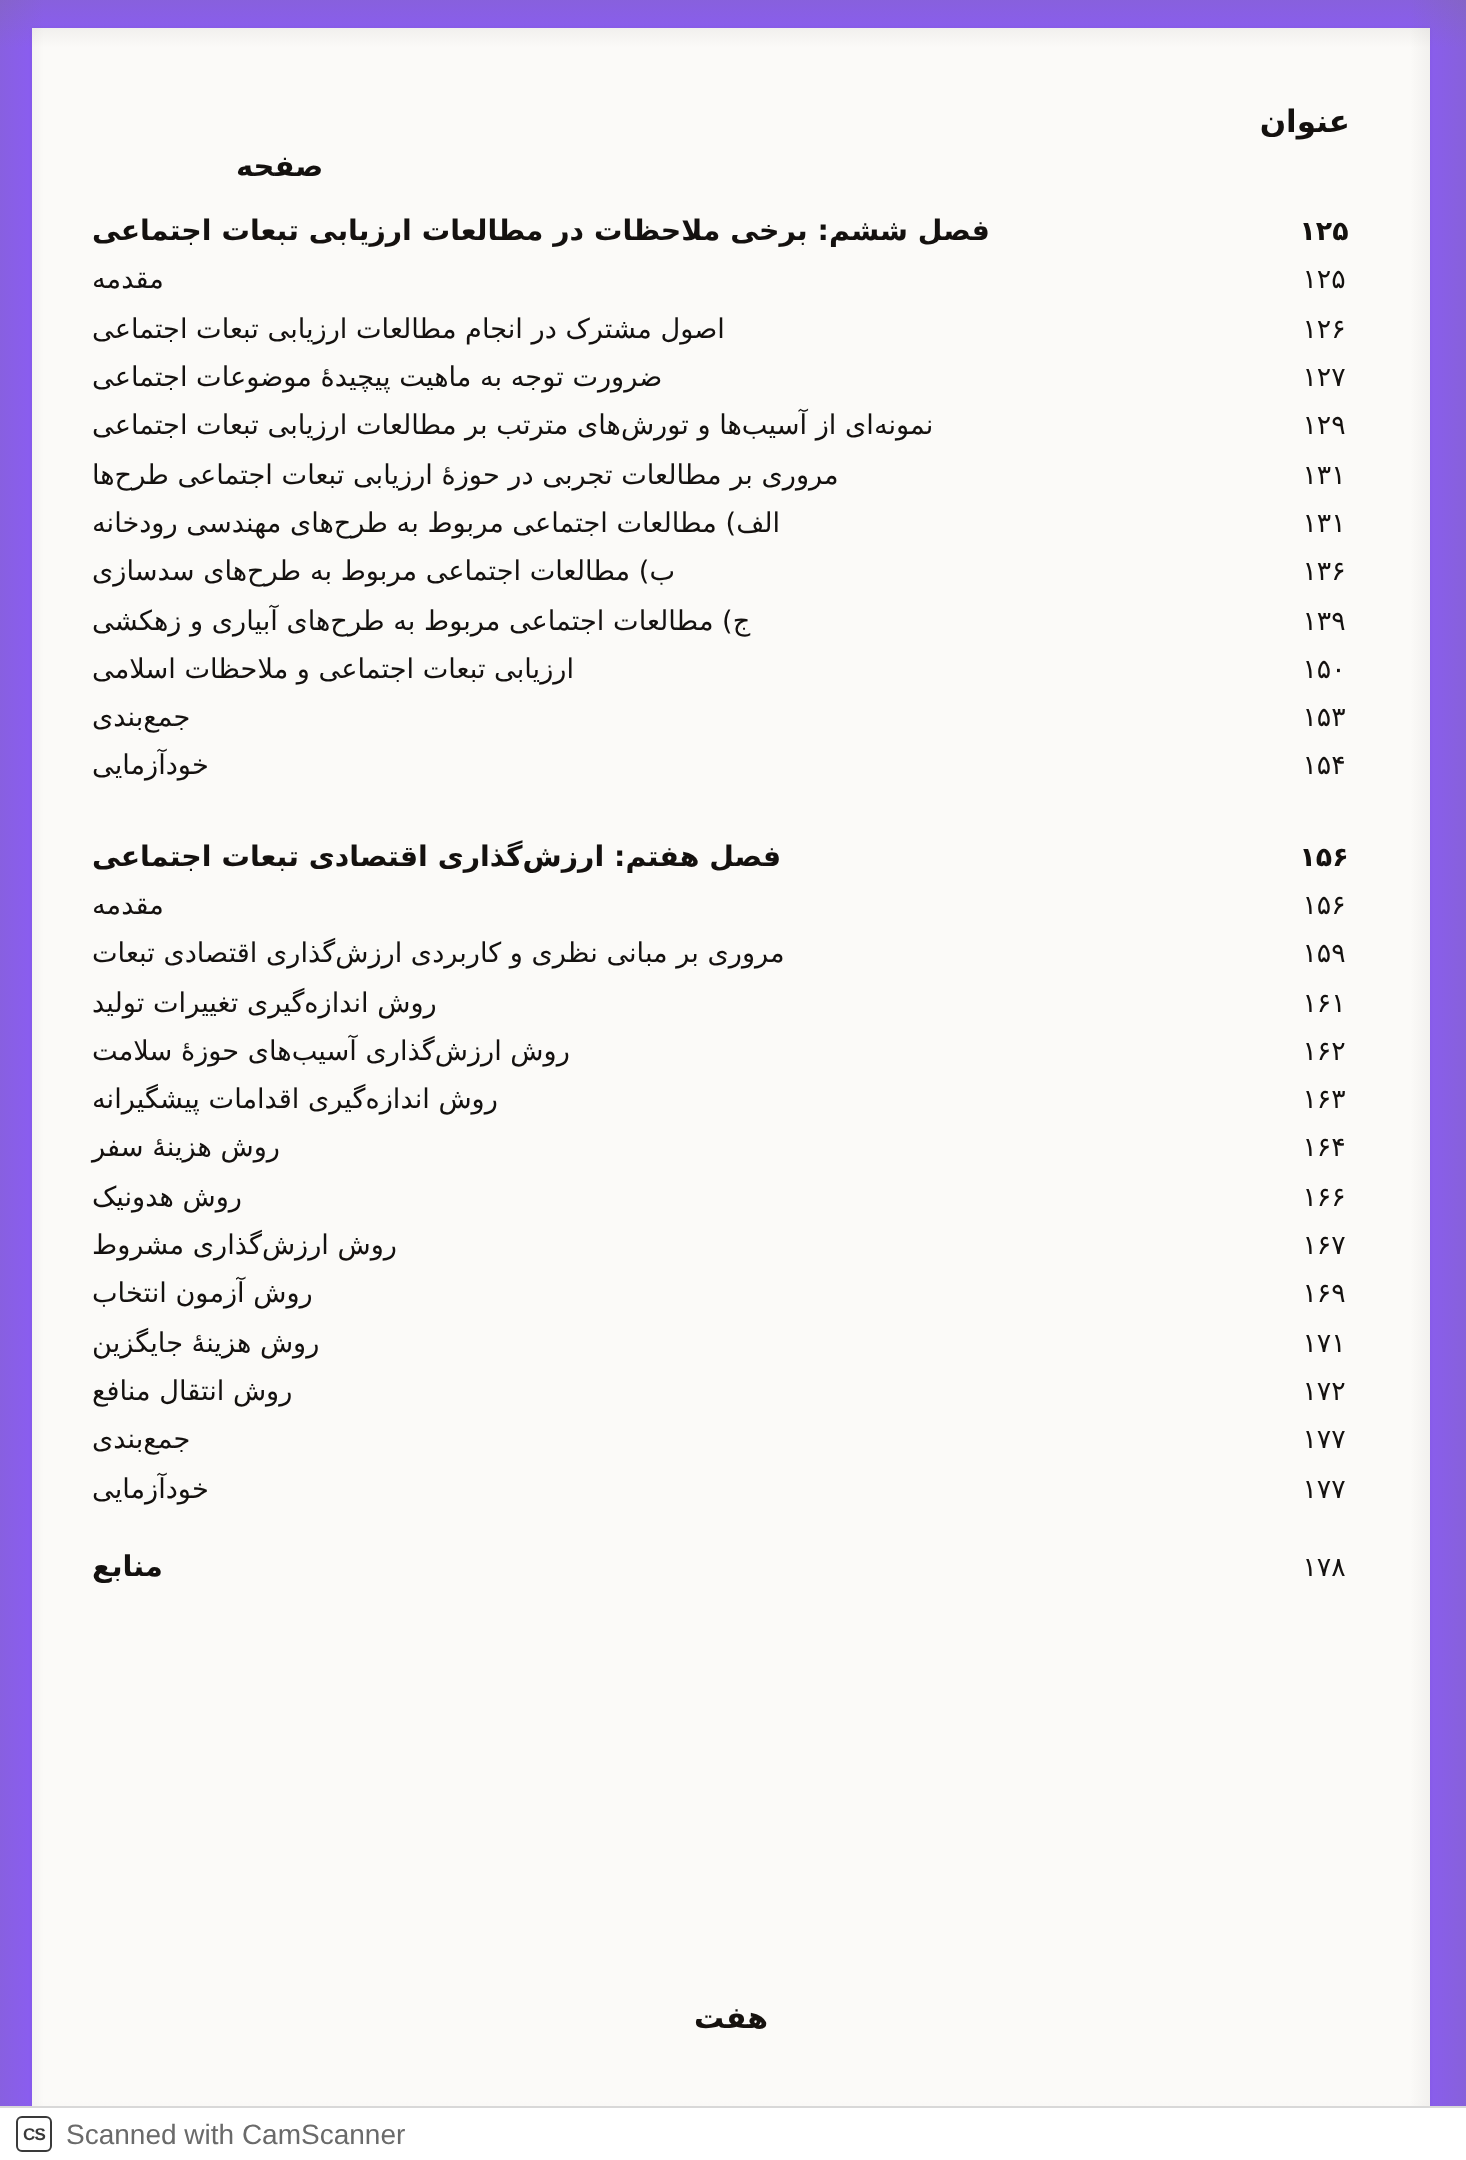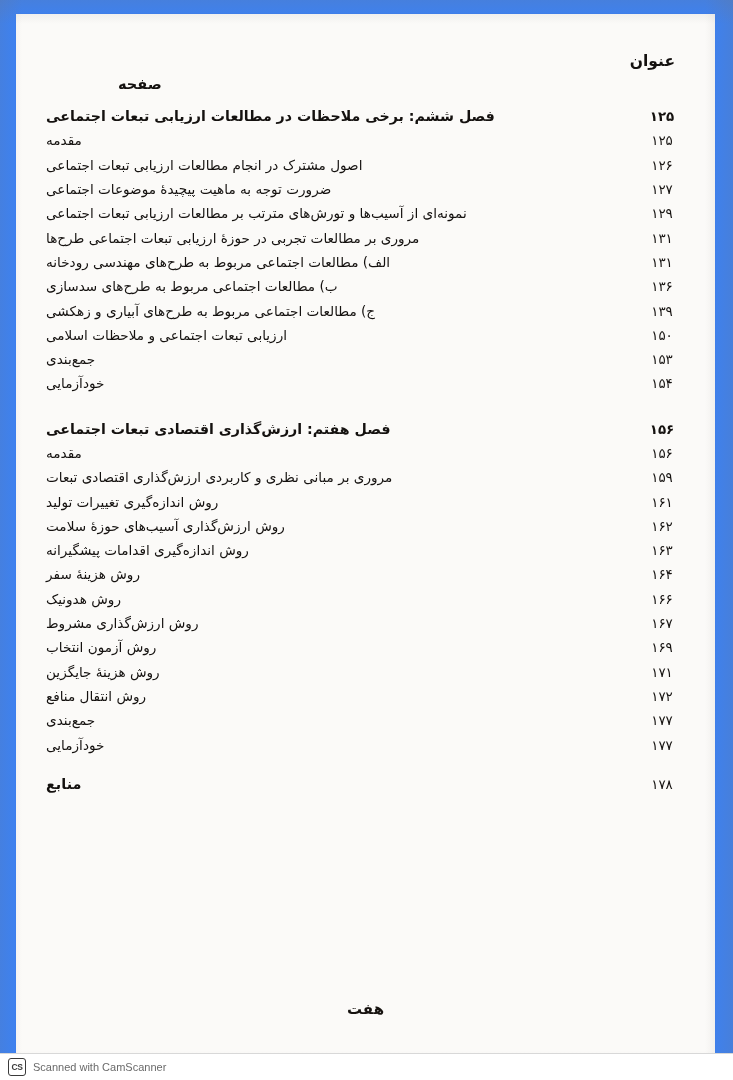--- a/index.html
+++ b/index.html
@@ -10,21 +10,21 @@
   body {
     width: 733px;
     height: 1080px;
     overflow: hidden;
     font-family: "DejaVu Sans", "Liberation Sans", sans-serif;
   }
   .page {
     position: relative;
     width: 733px;
     height: 1080px;
-    background: #3b82f6;
+    background: #8b5cf6;
     box-sizing: border-box;
     overflow: hidden;
   }
   
   .page::before {
     content: "";
     position: absolute;
     inset: 0;
     background:
       linear-gradient(to left, rgba(120,115,110,0.20) 0px, rgba(255,255,255,0) 28px),
@@ -148,21 +148,21 @@
     font-size: 8.5px;
     font-weight: 700;
     color: #3a3a3a;
     display: flex;
     align-items: center;
     justify-content: center;
     font-family: "Liberation Sans", sans-serif;
     letter-spacing: -0.4px;
   }
   .cs-text {
-    font-size: 11px;
+    font-size: 14px;
     color: #6a6a6a;
     font-family: "Liberation Sans", sans-serif;
   }
 </style>
 </head>
 <body>
 
 <div class="page">
   <div class="sheet">
     <div class="content">

